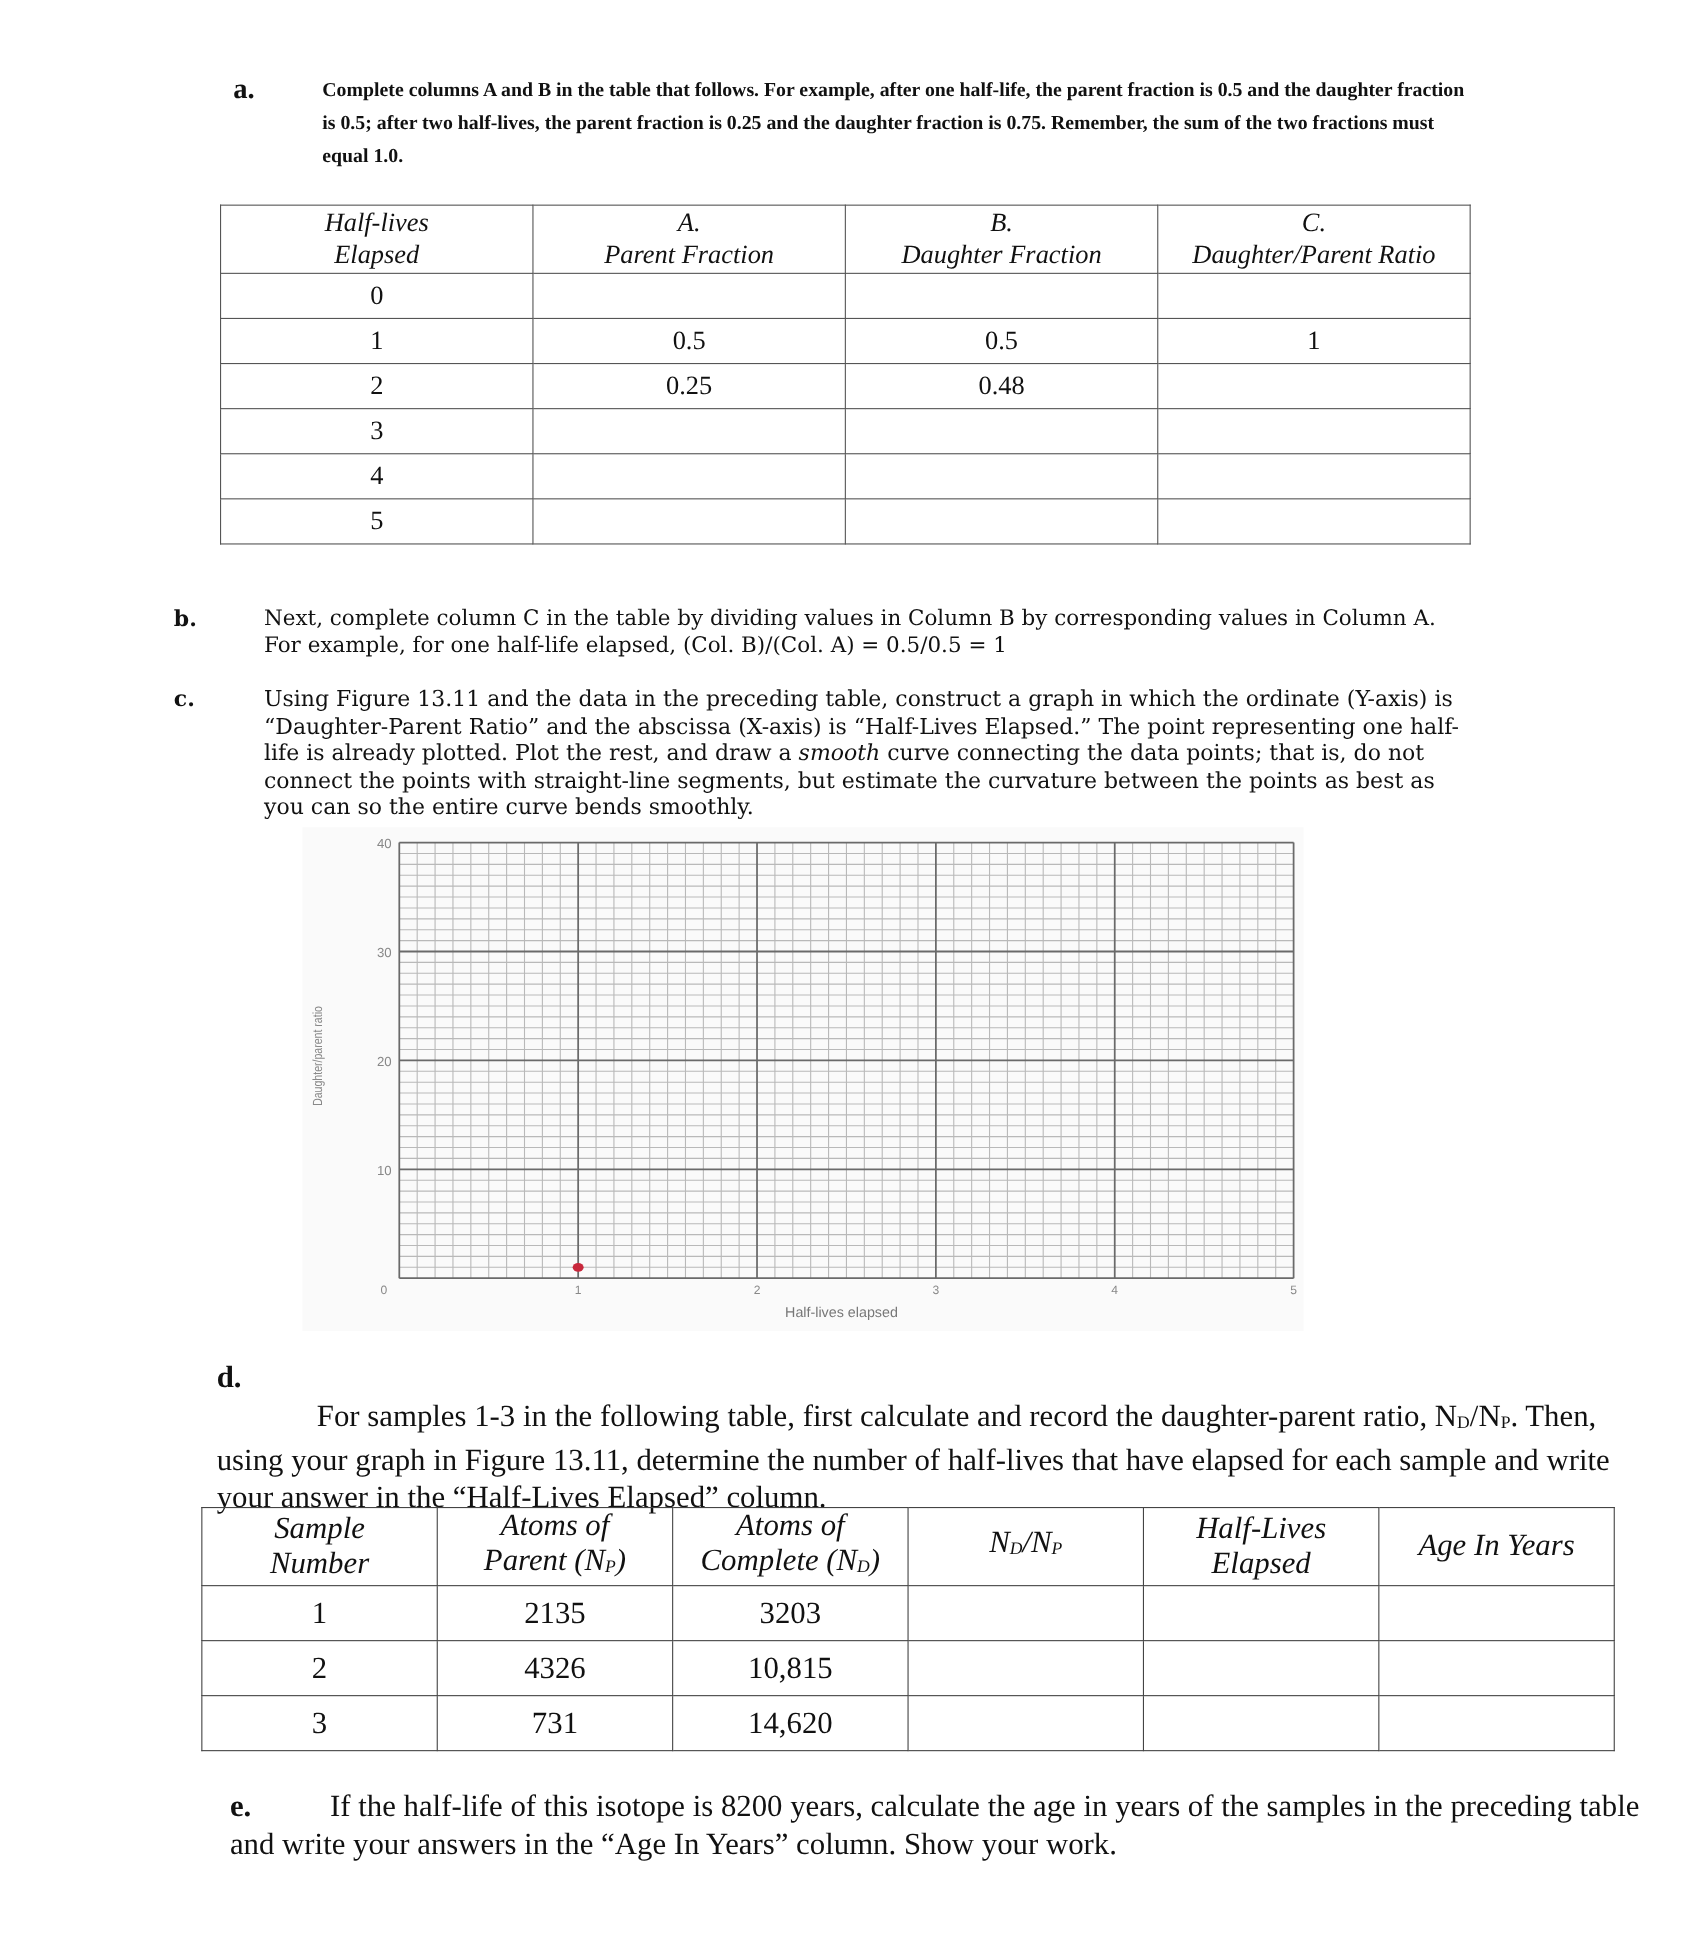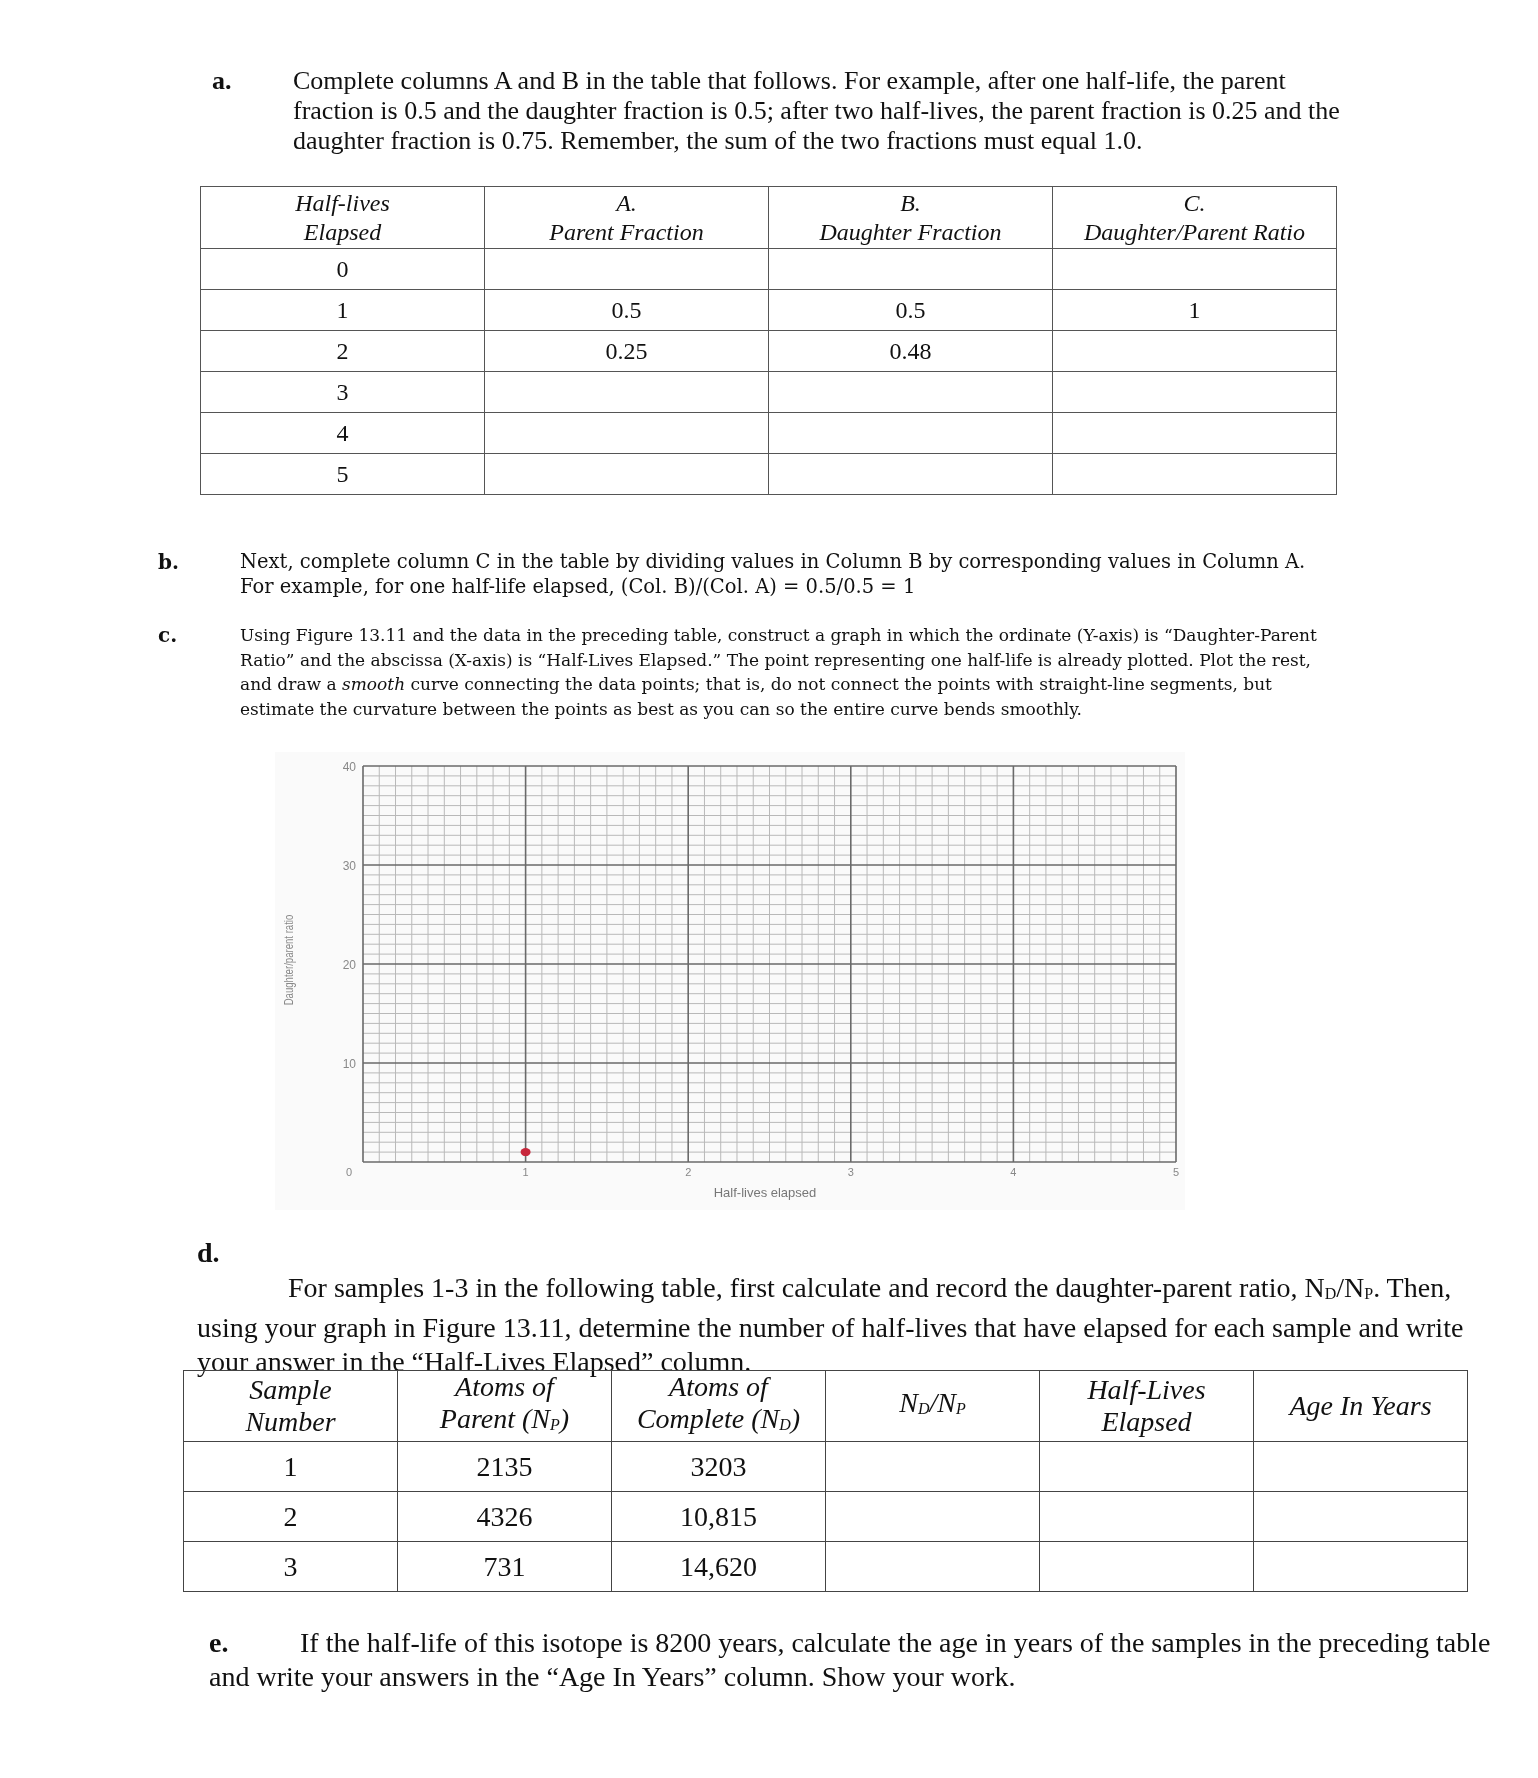--- a/index.html
+++ b/index.html
@@ -4,33 +4,33 @@
 <style>
   html, body { margin: 0; padding: 0; background: #ffffff; }
   body { width: 1538px; height: 1778px; position: relative; overflow: hidden; color: #111; }
   .abs { position: absolute; }
   .times { font-family: "Liberation Serif", serif; }
   .book { font-family: "DejaVu Serif", serif; }
   .lbl { font-weight: bold; }
 
   
   #sec-a-label { left: 212px; top: 66px; font-size: 26px; }
-  #sec-a-text { left: 293px; top: 66px; width: 1050px; font-size: 26px; line-height: 30px; }
+  #sec-a-text { left: 293px; top: 66px; width: 1050px; font-size: 18px; line-height: 30px; font-weight: bold; }
 
   
   #table1 { left: 200px; top: 186px; border-collapse: collapse; font-family: "Liberation Serif", serif; }
   #table1 td, #table1 th { border: 1.5px solid #555; width: 283px; text-align: center; padding: 0; font-weight: normal; }
   #table1 th { height: 61px; font-style: italic; font-size: 24px; line-height: 29px; }
   #table1 td { height: 40px; font-size: 24px; }
 
   
   #sec-b-label { left: 158px; top: 550px; font-size: 20px; }
   #sec-b-text { left: 240px; top: 550px; width: 1080px; font-size: 19.5px; line-height: 24.5px; }
   #sec-c-label { left: 158px; top: 623px; font-size: 20px; }
-  #sec-c-text { left: 240px; top: 623px; width: 1090px; font-size: 17px; line-height: 24.5px; }
+  #sec-c-text { left: 240px; top: 623px; width: 1090px; font-size: 20px; line-height: 24.5px; }
 
   
   #chart-panel { left: 275px; top: 752px; width: 910px; height: 458px; background: #fafafa; }
   #chart-svg { left: 0; top: 0; }
 
   
   #sec-d-label { left: 197px; top: 1237px; font-size: 28px; }
   #sec-d-text { left: 197px; top: 1237px; width: 1290px; font-size: 28px; line-height: 34px; text-indent: 91px; margin-top: 34px; }
   .sub { font-size: 16px; vertical-align: -2px; }
 

